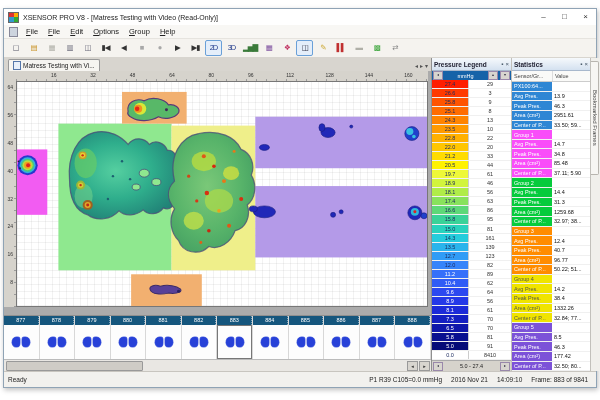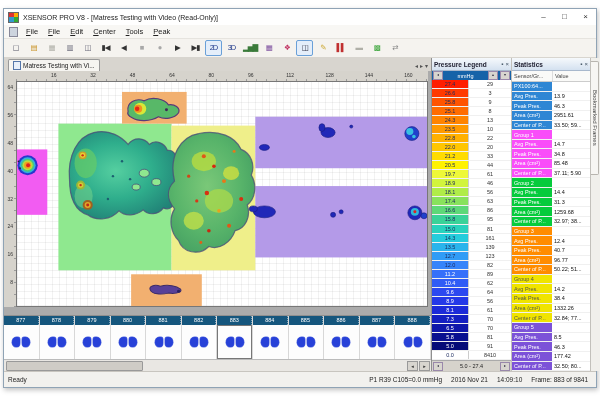--- a/index.html
+++ b/index.html
@@ -118,23 +118,23 @@
         <span class="wbtn">×</span>
       </div>
     </div>
 
     <div class="menubar">
       <span class="mdoc"></span>
 
     <span class="menu-item">File</span>
         <span class="menu-item">File</span>
         <span class="menu-item">Edit</span>
-        <span class="menu-item">Center</span>
-        <span class="menu-item">Tools</span>
-        <span class="menu-item">Peak</span>
+        <span class="menu-item">Options</span>
+        <span class="menu-item">Group</span>
+        <span class="menu-item">Help</span>
       </div>
 
     <div class="toolbar">
 
     <span class="tbtn" style="color: rgb(85, 85, 102);">▢</span>
         <span class="tbtn" style="color: rgb(200, 144, 32);">▤</span>
         <span class="tbtn" style="color: rgb(176, 176, 168);">▦</span>
         <span class="tbtn" style="color: rgb(102, 102, 119);">▥</span>
         <span class="tbtn" style="color: rgb(102, 102, 119);">◫</span>
         <span class="tbtn" style="color: rgb(51, 51, 51);">▮◀</span>

